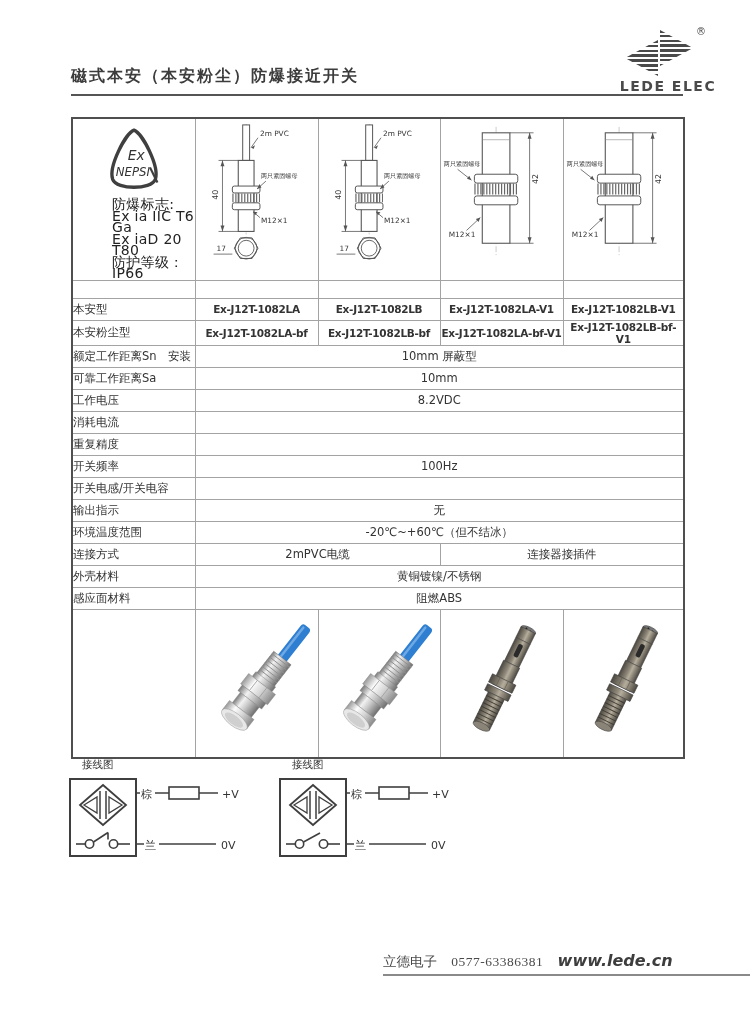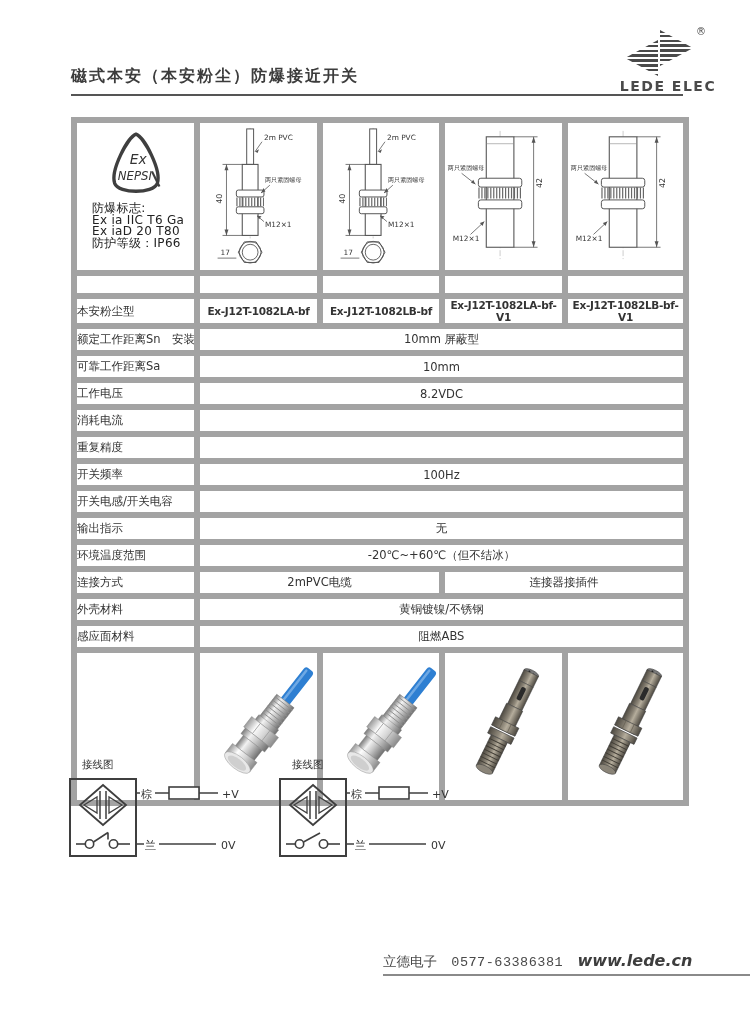--- a/index.html
+++ b/index.html
@@ -15,39 +15,39 @@
      background:repeating-linear-gradient(to bottom,#4a4a4a 0 2.6px,#fff 2.6px 4.8px);}
   .logo .tri.l{left:13px;top:14px;clip-path:polygon(0 50%,100% 0,100% 100%);}
   .logo .tri.r{left:48px;top:4px;clip-path:polygon(0 0,100% 50%,0 100%);}
   .logo .reg{position:absolute;left:84px;top:0;font-size:10px;color:#4a4a4a;}
   .logo .brand{position:absolute;left:4px;top:52px;width:104px;text-align:center;
      font-size:14px;font-weight:bold;letter-spacing:1.5px;color:#4a4a4a;}
 
   
   table.spec{position:absolute;left:71px;top:117px;width:612px;border-collapse:collapse;
      table-layout:fixed;border:2px solid #4f4f4f;}
-  table.spec td{border:6px solid #a3a3a3;padding:0;font-size:11.5px;color:#333;overflow:hidden;}
+  table.spec td{border:1px solid #a3a3a3;padding:0;font-size:11.5px;color:#333;overflow:hidden;}
   tr.headrow td{height:143px;vertical-align:top;}
   tr.spacer td{height:17px;}
   tr.specrow td{height:21px;}
   tr.photorow td{height:146px;vertical-align:middle;text-align:center;}
   td.lbl{text-align:left;padding:1px 6px;white-space:nowrap;}
   td.val{text-align:center;}
   td.val.bold{font-weight:bold;font-size:10.5px;letter-spacing:-0.3px;}
   .certcell{padding:4px 0 0 0 !important;}
-  .certtxt{font-size:12px;line-height:11.5px;padding-left:15px;color:#222;letter-spacing:.3px;}
+  .certtxt{font-size:14px;line-height:11.5px;padding-left:15px;color:#222;letter-spacing:.3px;margin-left:24px;}
   .drawcell svg{display:block;margin:0 auto;}
 
   
   .wire1{left:66px;top:753px;}
   .wire2{left:276px;top:753px;}
 
   
   .footer{left:383px;top:951px;width:300px;font-size:13.5px;color:#4a4a4a;white-space:nowrap;}
-  .footer .co,.footer .ph{font-family:Liberation Mono, monospace;}
+  .footer .co,.footer .ph{font-family:Liberation Serif, serif;}
   .footer .ph{margin-left:10px;letter-spacing:.5px;}
   .footer .site{margin-left:10px;font-weight:bold;font-style:italic;font-size:16px;color:#3d3d3d;}
   .fline{left:383px;top:974px;width:367px;height:2px;background:#8a8a8a;}
 
   svg text{font-family:"DejaVu Sans",sans-serif;fill:#333;}
 </style>
 </head>
 <body>
 
 <div class="abs title">磁式本安（本安粉尘）防爆接近开关</div>
@@ -195,20 +195,27 @@
     <td></td>
         <td></td>
         <td></td>
         <td></td>
         <td></td>
   </tr>
 
   </tbody>
   <tbody>
       <tr class="specrow">
+        <td class="lbl">本安型</td>
+        <td colspan="1" class="val bold">Ex-J12T-1082LA</td>
+        <td colspan="1" class="val bold">Ex-J12T-1082LB</td>
+        <td colspan="1" class="val bold">Ex-J12T-1082LA-V1</td>
+        <td colspan="1" class="val bold">Ex-J12T-1082LB-V1</td>
+      </tr>
+      <tr class="specrow">
         <td class="lbl">本安粉尘型</td>
         <td colspan="1" class="val bold">Ex-J12T-1082LA-bf</td>
         <td colspan="1" class="val bold">Ex-J12T-1082LB-bf</td>
         <td colspan="1" class="val bold">Ex-J12T-1082LA-bf-V1</td>
         <td colspan="1" class="val bold">Ex-J12T-1082LB-bf-V1</td>
       </tr>
       <tr class="specrow">
         <td class="lbl">额定工作距离Sn　安装</td>
         <td colspan="4" class="val">10mm 屏蔽型</td>
       </tr>

